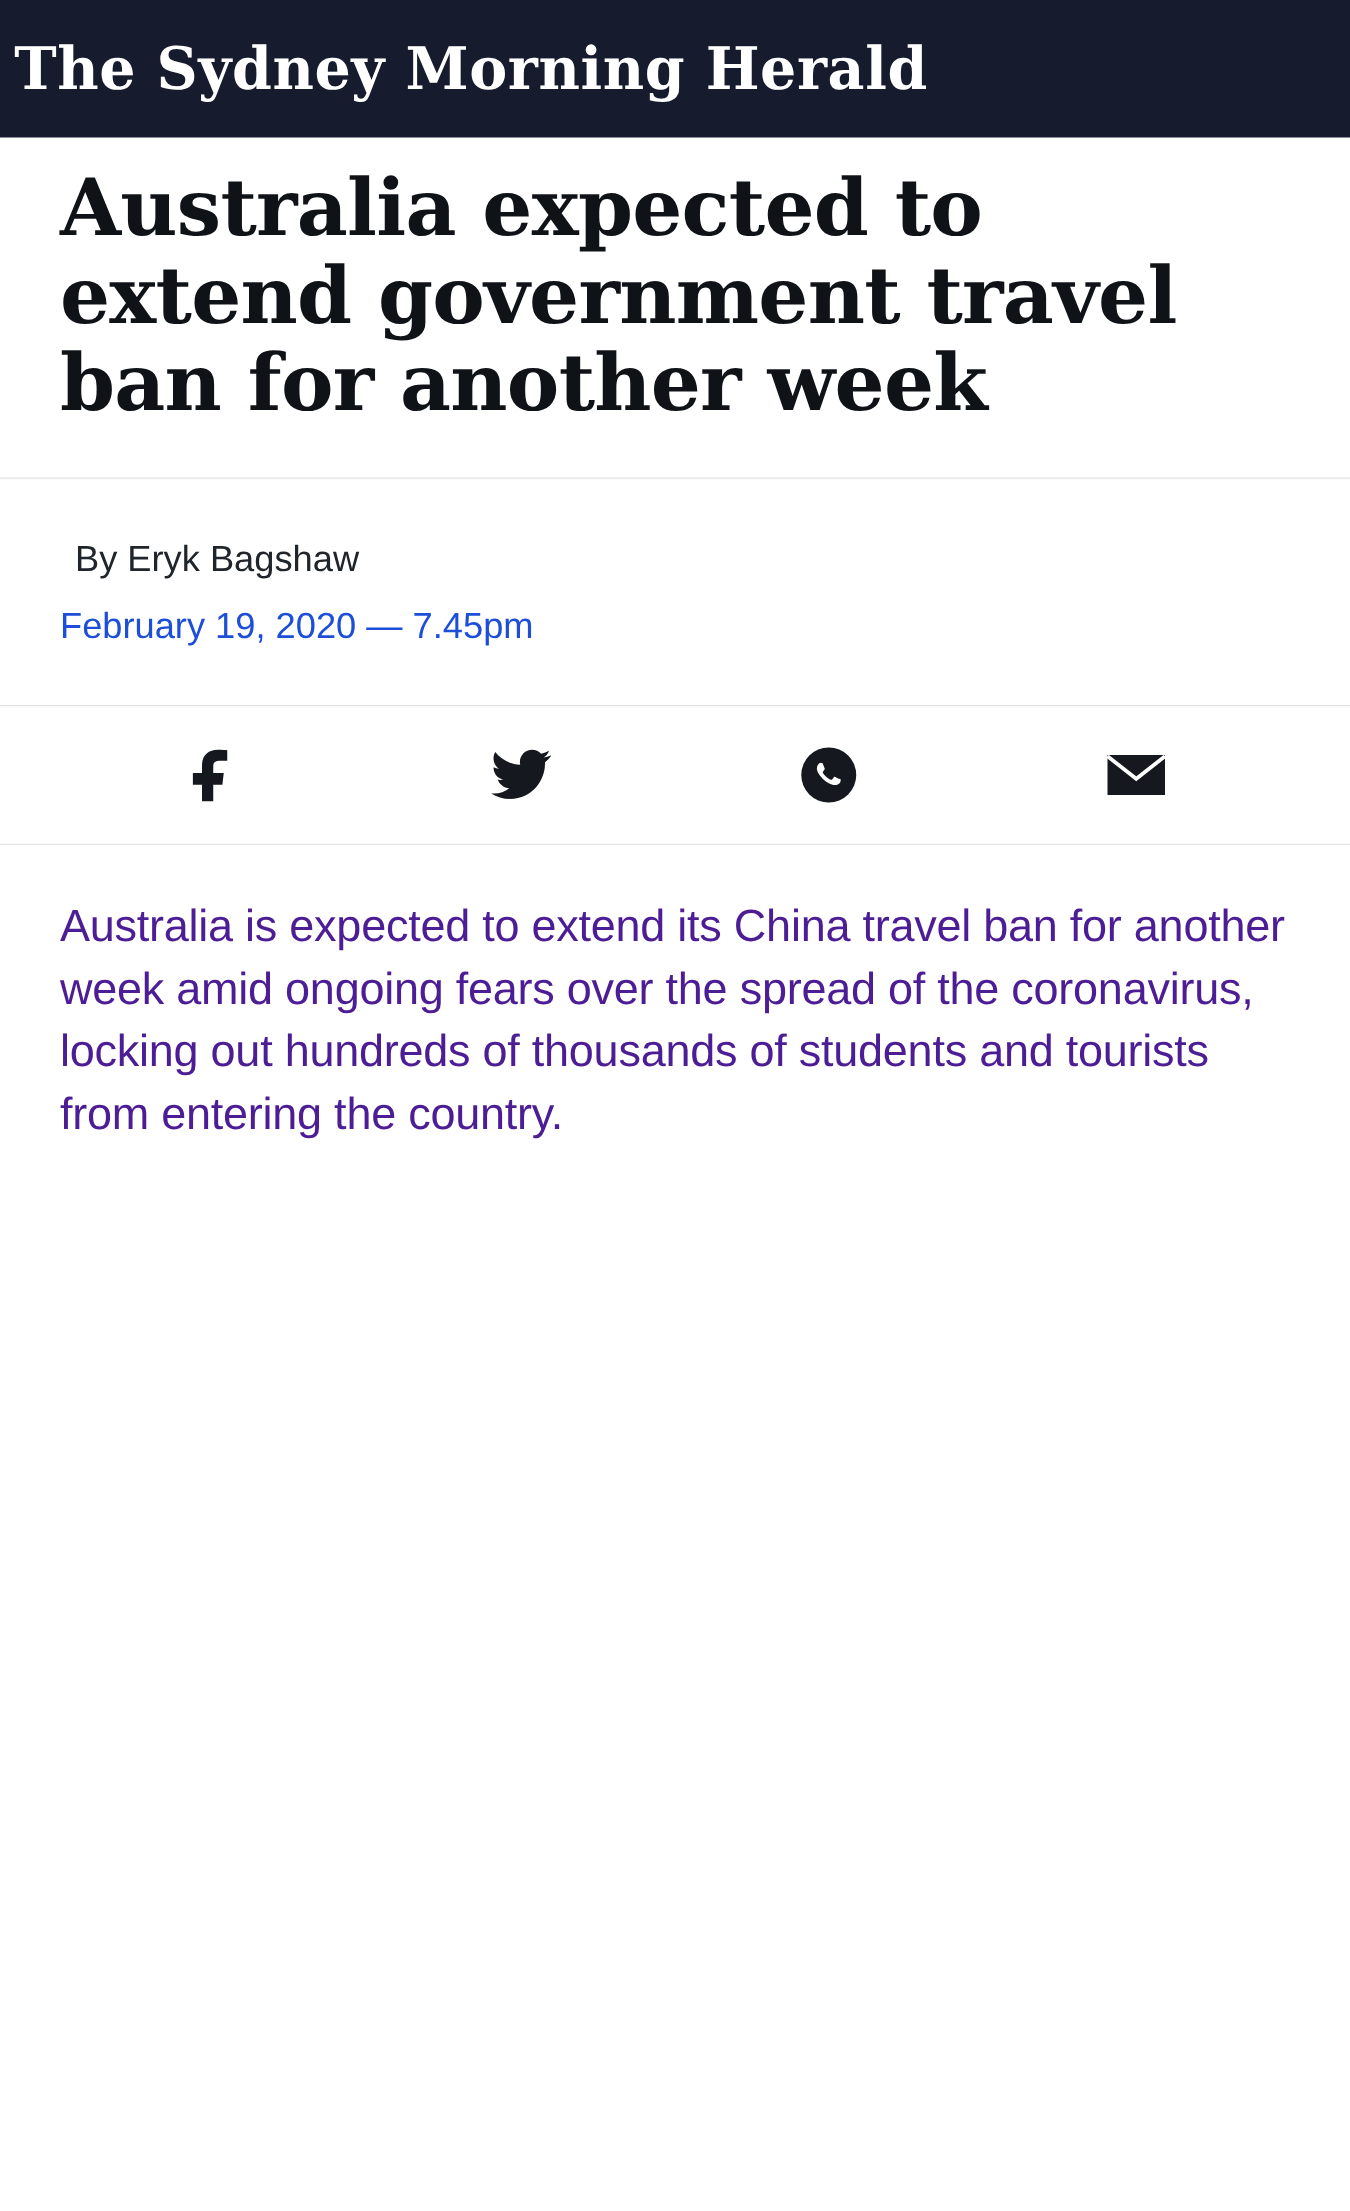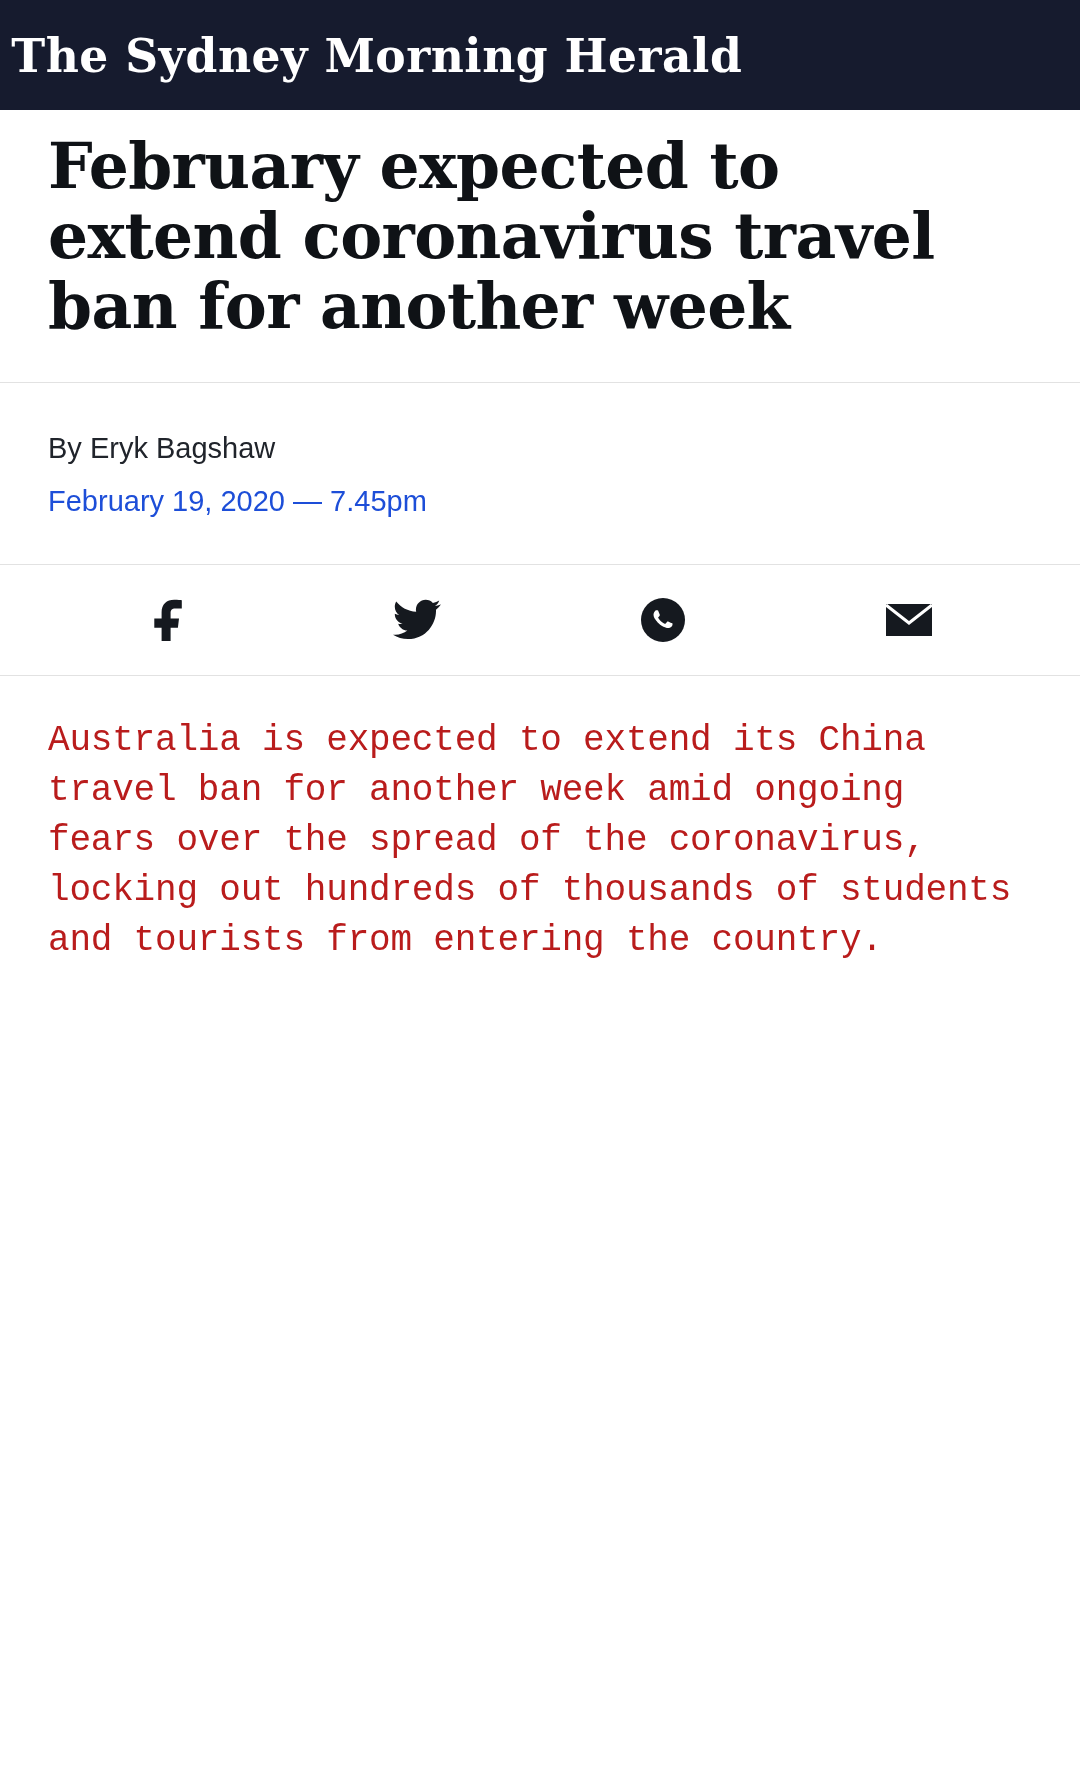--- a/index.html
+++ b/index.html
@@ -57,21 +57,21 @@
     margin: 0;
   }
   
   .byline-block {
     padding: 44px 48px 40px 48px;
   }
   .byline-author {
     font-size: 29px;
     color: #20242b;
     line-height: 1.5;
-    margin: 0 0 10px 0;
+    margin: 0 0 10px 12px;
     font-weight: 400;
   }
   .byline-date {
     font-size: 29px;
     color: #1d4ed8;
     line-height: 1.5;
     margin: 0;
     font-weight: 400;
   }
   
@@ -88,40 +88,40 @@
     justify-content: center;
     height: 110px;
     cursor: pointer;
   }
   .share-item svg { display: block; }
   
   .article-body {
     padding: 40px 48px 30px 48px;
   }
   .article-body p {
-    font-family: Liberation Mono, monospace;
+    font-family: Liberation Sans, sans-serif;
     font-size: 36px;
     line-height: 1.39;
-    color: #b91c1c;
+    color: #4c1d95;
     margin: 0 0 46px 0;
     letter-spacing: -0.2px;
   }
   .article-body p:last-child { margin-bottom: 0; }
 </style>
 </head>
 <body>
 
 <div class="page">
 
   <header class="masthead">
     <div class="masthead-title">The Sydney Morning Herald</div>
   </header>
 
   <div class="headline-wrap">
-    <h1 class="headline">February expected to extend coronavirus travel ban for another week</h1>
+    <h1 class="headline">Australia expected to extend government travel ban for another week</h1>
   </div>
 
   <hr class="rule">
 
   <div class="byline-block">
     <p class="byline-author">By Eryk Bagshaw</p>
     <p class="byline-date">February 19, 2020 — 7.45pm</p>
   </div>
 
   <hr class="rule">

